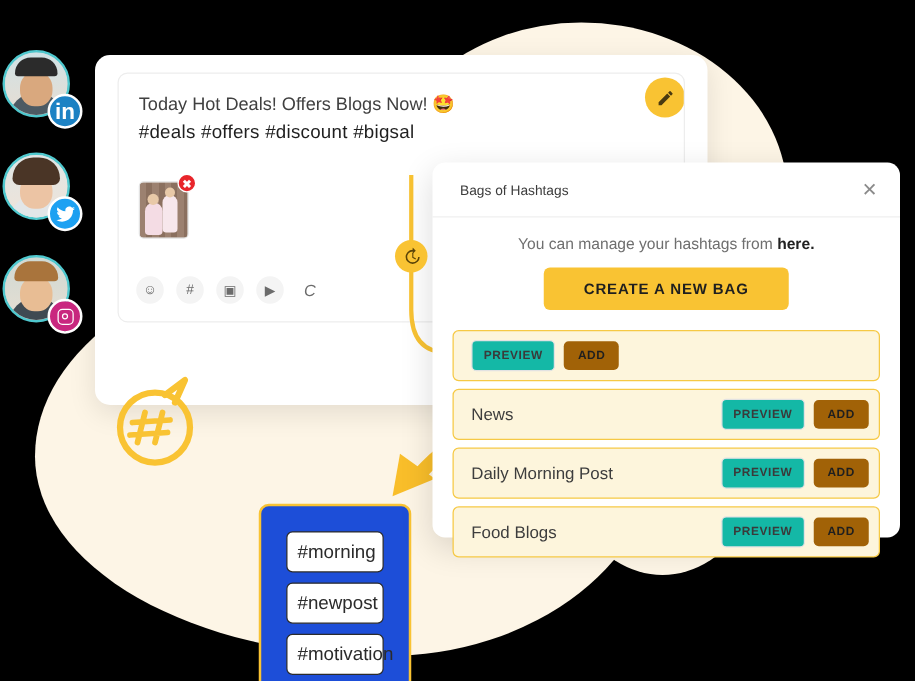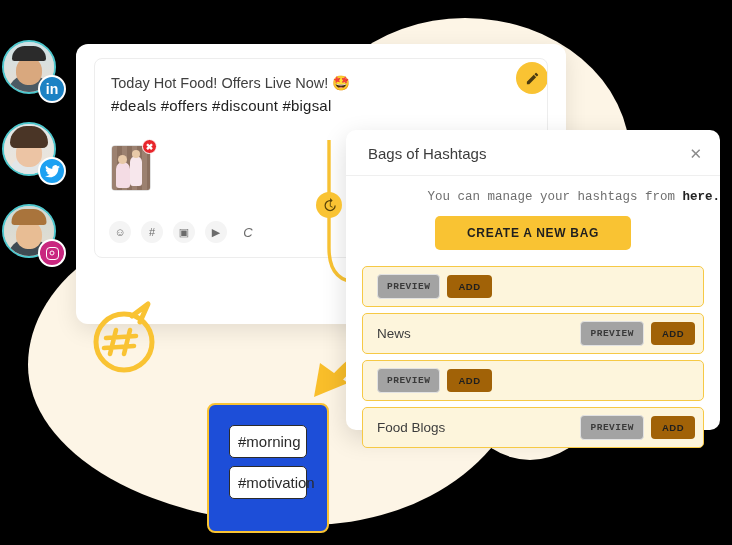--- a/index.html
+++ b/index.html
@@ -50,21 +50,21 @@
     position: absolute; left: 50%; bottom: -4px; transform: translateX(-50%);
     width: 44px; height: 22px; border-radius: 22px 22px 0 0;
   }
   .badge {
     position: absolute; right: -2px; bottom: -1px;
     width: 28px; height: 28px; border-radius: 50%;
     border: 2px solid #fff;
     display: flex; align-items: center; justify-content: center;
     color: #fff; font-weight: bold;
   }
-  .badge-li { background: #1C82C4; font-size: 14px; }
+  .badge-li { background: #1C82C4; font-size: 18px; }
   .badge-tw { background: #1DA1F2; }
   .badge-ig { background: linear-gradient(45deg,#C9277F,#C9277F); }
 
   
   .composer {
     position: absolute; left: 76px; top: 44px;
     width: 490px; height: 280px;
     background: #fff; border-radius: 12px;
     box-shadow: 0 6px 22px rgba(0,0,0,0.10);
   }
@@ -171,47 +171,46 @@
     width: 374px; height: 300px;
     background: #fff; border-radius: 10px;
     box-shadow: 0 8px 26px rgba(0,0,0,0.14);
     z-index: 5;
   }
   .panel-head {
     display: flex; align-items: center; justify-content: space-between;
     padding: 15px 18px 13px 22px;
     border-bottom: 1px solid #EFEFEF;
   }
-  .panel-title { font-size: 15px; color: #3c3c3c; }
+  .panel-title { font-size: 11px; color: #3c3c3c; }
   .panel-close { font-size: 15px; color: #8b8b8b; cursor: pointer; line-height: 1; }
   .panel-sub {
-    text-align: right; font-size: 12.5px; color: #6f6f6f;
+    text-align: center; font-size: 12.5px; color: #6f6f6f;
     margin-top: 14px;
-    font-family: Liberation Mono, monospace;
   }
   .panel-sub b { color: #222; }
   .create-btn {
     display: block; margin: 12px auto 16px auto;
     background: #F9C333; border: none; border-radius: 5px;
     padding: 10px 32px; font-size: 12px; font-weight: bold;
     color: #1f1f1f; letter-spacing: .7px; cursor: pointer;
     font-family: "Liberation Sans", sans-serif;
   }
   .bag-list { margin: 14px 16px 0 16px; }
   .bag-row {
     display: flex; align-items: center;
     background: #FDF5DC; border: 1px solid #F6C945; border-radius: 5px;
     padding: 7px 8px 7px 14px; margin-bottom: 6px;
   }
   .bag-name { flex: 1; font-size: 13.5px; color: #3d3d3d; }
   .btn-preview {
-    background: #a3a3a3; border: 1px solid #E2E2E2; border-radius: 4px;
+    background: #14b8a6; border: 1px solid #E2E2E2; border-radius: 4px;
     font-size: 9.5px; font-weight: bold; color: #3a3a3a;
     padding: 6px 9px; letter-spacing: .5px; cursor: pointer;
-    margin-right: 7px; font-family: Liberation Mono, monospace;
+    margin-right: 7px; font-family: Liberation Sans, sans-serif;
   }
   .btn-add {
     background: #a16207; border: none; border-radius: 4px;
     font-size: 9.5px; font-weight: bold; color: #1f1f1f;
     padding: 6px 11px; letter-spacing: .5px; cursor: pointer;
     font-family: "Liberation Sans", sans-serif;
   }
 </style>
 </head>
 <body>
@@ -265,21 +264,21 @@
 
   <div class="composer">
 
     <button class="edit-btn">
       <svg width="15" height="15" viewBox="0 0 24 24" aria-hidden="true">
         <path fill="#4a3a10" d="M3 17.25V21h3.75L17.8 9.94l-3.75-3.75L3 17.25zM20.7 7.04a1 1 0 0 0 0-1.41l-2.34-2.34a1 1 0 0 0-1.41 0l-1.83 1.83 3.75 3.75 1.83-1.83z"></path>
       </svg>
     </button>
 
     <div class="post-box">
-      <div class="post-line1">Today Hot Food!  Offers Live Now! 🤩</div>
+      <div class="post-line1">Today Hot Deals!  Offers Blogs Now! 🤩</div>
       <div class="post-line2">#deals #offers #discount #bigsal</div>
 
       <div class="thumb-wrap">
         <div class="thumb">
           <div class="wall"></div>
             <div class="d1"></div>
             <div class="d2"></div>
           <div class="h1"></div>
             <div class="h2"></div>
         </div>
@@ -314,20 +313,21 @@
   </svg>
 
   <svg class="hash-bubble" width="74" height="74" aria-hidden="true">
     <circle cx="36" cy="42" r="28" fill="none" stroke="#F9C333" stroke-width="5"></circle>
     <path d="M44 16 L60 4 L52 22" fill="none" stroke="#F9C333" stroke-width="5" stroke-linejoin="round" stroke-linecap="round"></path>
     <path d="M28 30 L22 54 M42 30 L36 54 M18 38 L48 36 M16 48 L46 46" fill="none" stroke="#F9C333" stroke-width="4.6" stroke-linecap="round"></path>
   </svg>
 
   <div class="chips-card">
     <div class="chip">#morning</div>
+    <div class="chip">#newpost</div>
     <div class="chip">#motivation</div>
   </div>
 
   <div class="bags-panel">
     <div class="panel-head">
       <div class="panel-title">Bags of Hashtags</div>
       <div class="panel-close">✕</div>
     </div>
 
     <div class="panel-sub">
@@ -340,20 +340,21 @@
       <div class="bag-row">
         <button class="btn-preview">PREVIEW</button>
         <button class="btn-add">ADD</button>
       </div>
       <div class="bag-row">
         <div class="bag-name">News</div>
         <button class="btn-preview">PREVIEW</button>
         <button class="btn-add">ADD</button>
       </div>
       <div class="bag-row">
+        <div class="bag-name">Daily Morning Post</div>
         <button class="btn-preview">PREVIEW</button>
         <button class="btn-add">ADD</button>
       </div>
       <div class="bag-row">
         <div class="bag-name">Food Blogs</div>
         <button class="btn-preview">PREVIEW</button>
         <button class="btn-add">ADD</button>
       </div>
     </div>
   </div>

